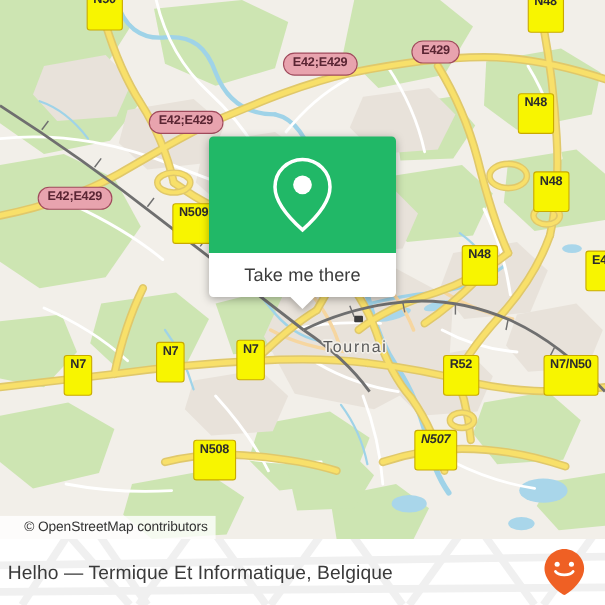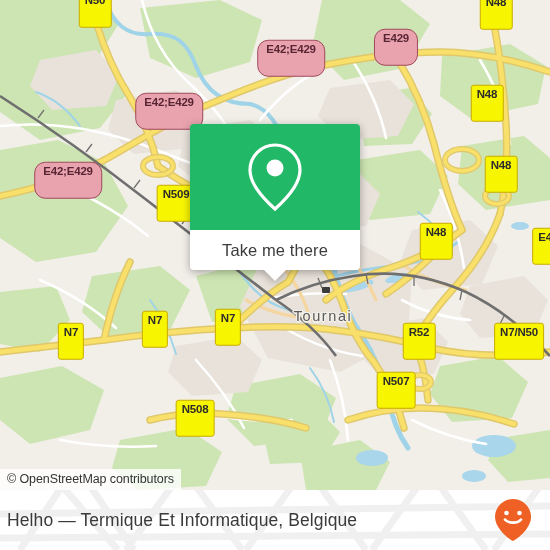--- a/index.html
+++ b/index.html
@@ -23,21 +23,21 @@
     background: #f2efe9;
     overflow: hidden;
   }
   #map-svg { position: absolute; left:0; top:0; }
 
   
   #attribution {
     position: absolute;
     left: 0; bottom: 0;
     background: rgba(255,255,255,0.80);
-    padding: 3px 7px 4px 7px;
+    padding: 3px 7px 4px 22px;
     font-size: 12.5px;
     color: #333333;
     letter-spacing: -0.1px;
     white-space: nowrap;
   }
 
   
   .shield {
     position: absolute;
     transform: translate(-50%, -50%);
@@ -52,21 +52,21 @@
     border: 1.6px solid #c9aa00;
     color: #2c2c2c;
     border-radius: 3px;
     padding: 3px 5px 20px 5px;
   }
   .shield.motorway {
     background: #e8a3ae;
     border: 1.8px solid #a04a5c;
     color: #5a2533;
     border-radius: 11px;
-    padding: 3px 8px 20px 8px;
+    padding: 3px 8px 4px 8px;
   }
 
   
   .place-label {
     position: absolute;
     transform: translate(-50%, -50%);
     font-size: 14.5px;
     color: #5b5b5b;
     letter-spacing: 1.6px;
     white-space: nowrap;
@@ -364,21 +364,21 @@
         <div class="shield yellow" style="left: 176px; top: 203px;">N509</div>
         <div class="shield yellow" style="left: 501px; top: 174px;">N48</div>
         <div class="shield yellow" style="left: 436px; top: 241px;">N48</div>
         <div class="shield yellow" style="left: 545px; top: 246px;">E4</div>
         <div class="shield yellow" style="left: 71px; top: 341px;">N7</div>
         <div class="shield yellow" style="left: 155px; top: 329px;">N7</div>
         <div class="shield yellow" style="left: 228px; top: 327px;">N7</div>
         <div class="shield yellow" style="left: 419px; top: 341px;">R52</div>
         <div class="shield yellow" style="left: 519px; top: 341px;">N7/N50</div>
         <div class="shield yellow" style="left: 195px; top: 418px;">N508</div>
-        <div class="shield yellow" style="left: 396px; top: 390px;">N507</div>
+        <div class="shield yellow" style="left: 396px; top: 409px; font-style: italic;">N507</div>
       </div>
 
     <div id="place-layer">
         <div class="place-label" style="left: 323px; top: 316px;">Tournai</div>
       </div>
 
     <div id="callout">
       <div id="callout-head">
         <svg width="58" height="72" viewBox="0 0 58 72">
           <path d="M29,4 C15.2,4 4,15.2 4,29 C4,44 20,60 29,68

